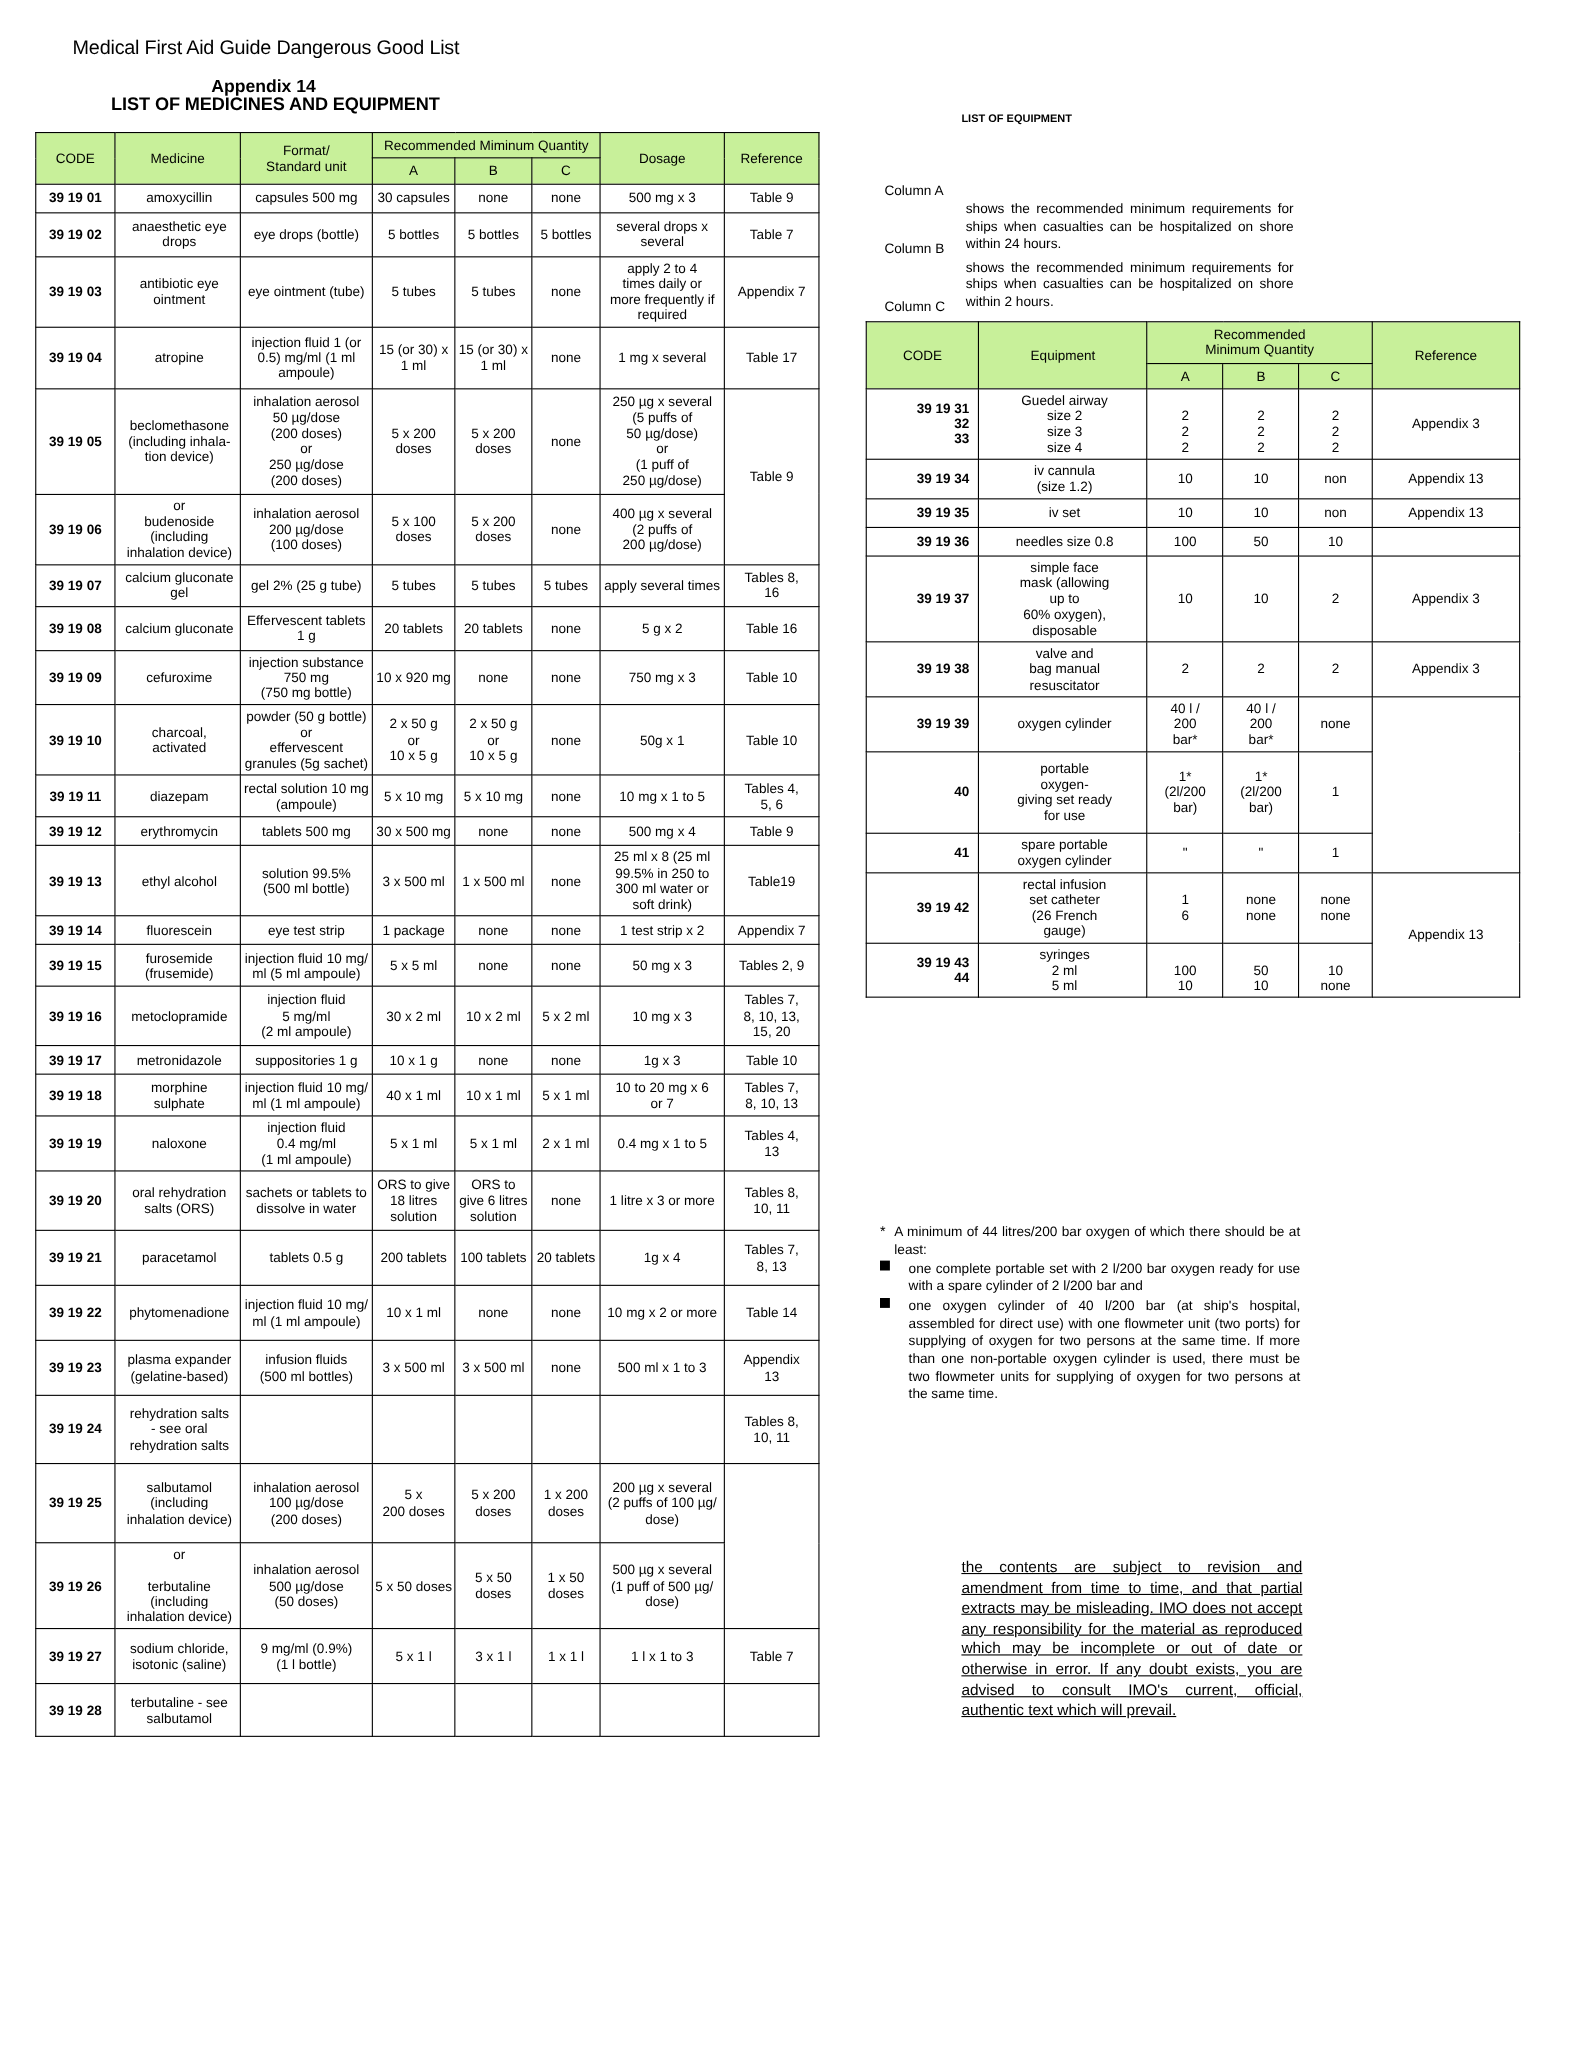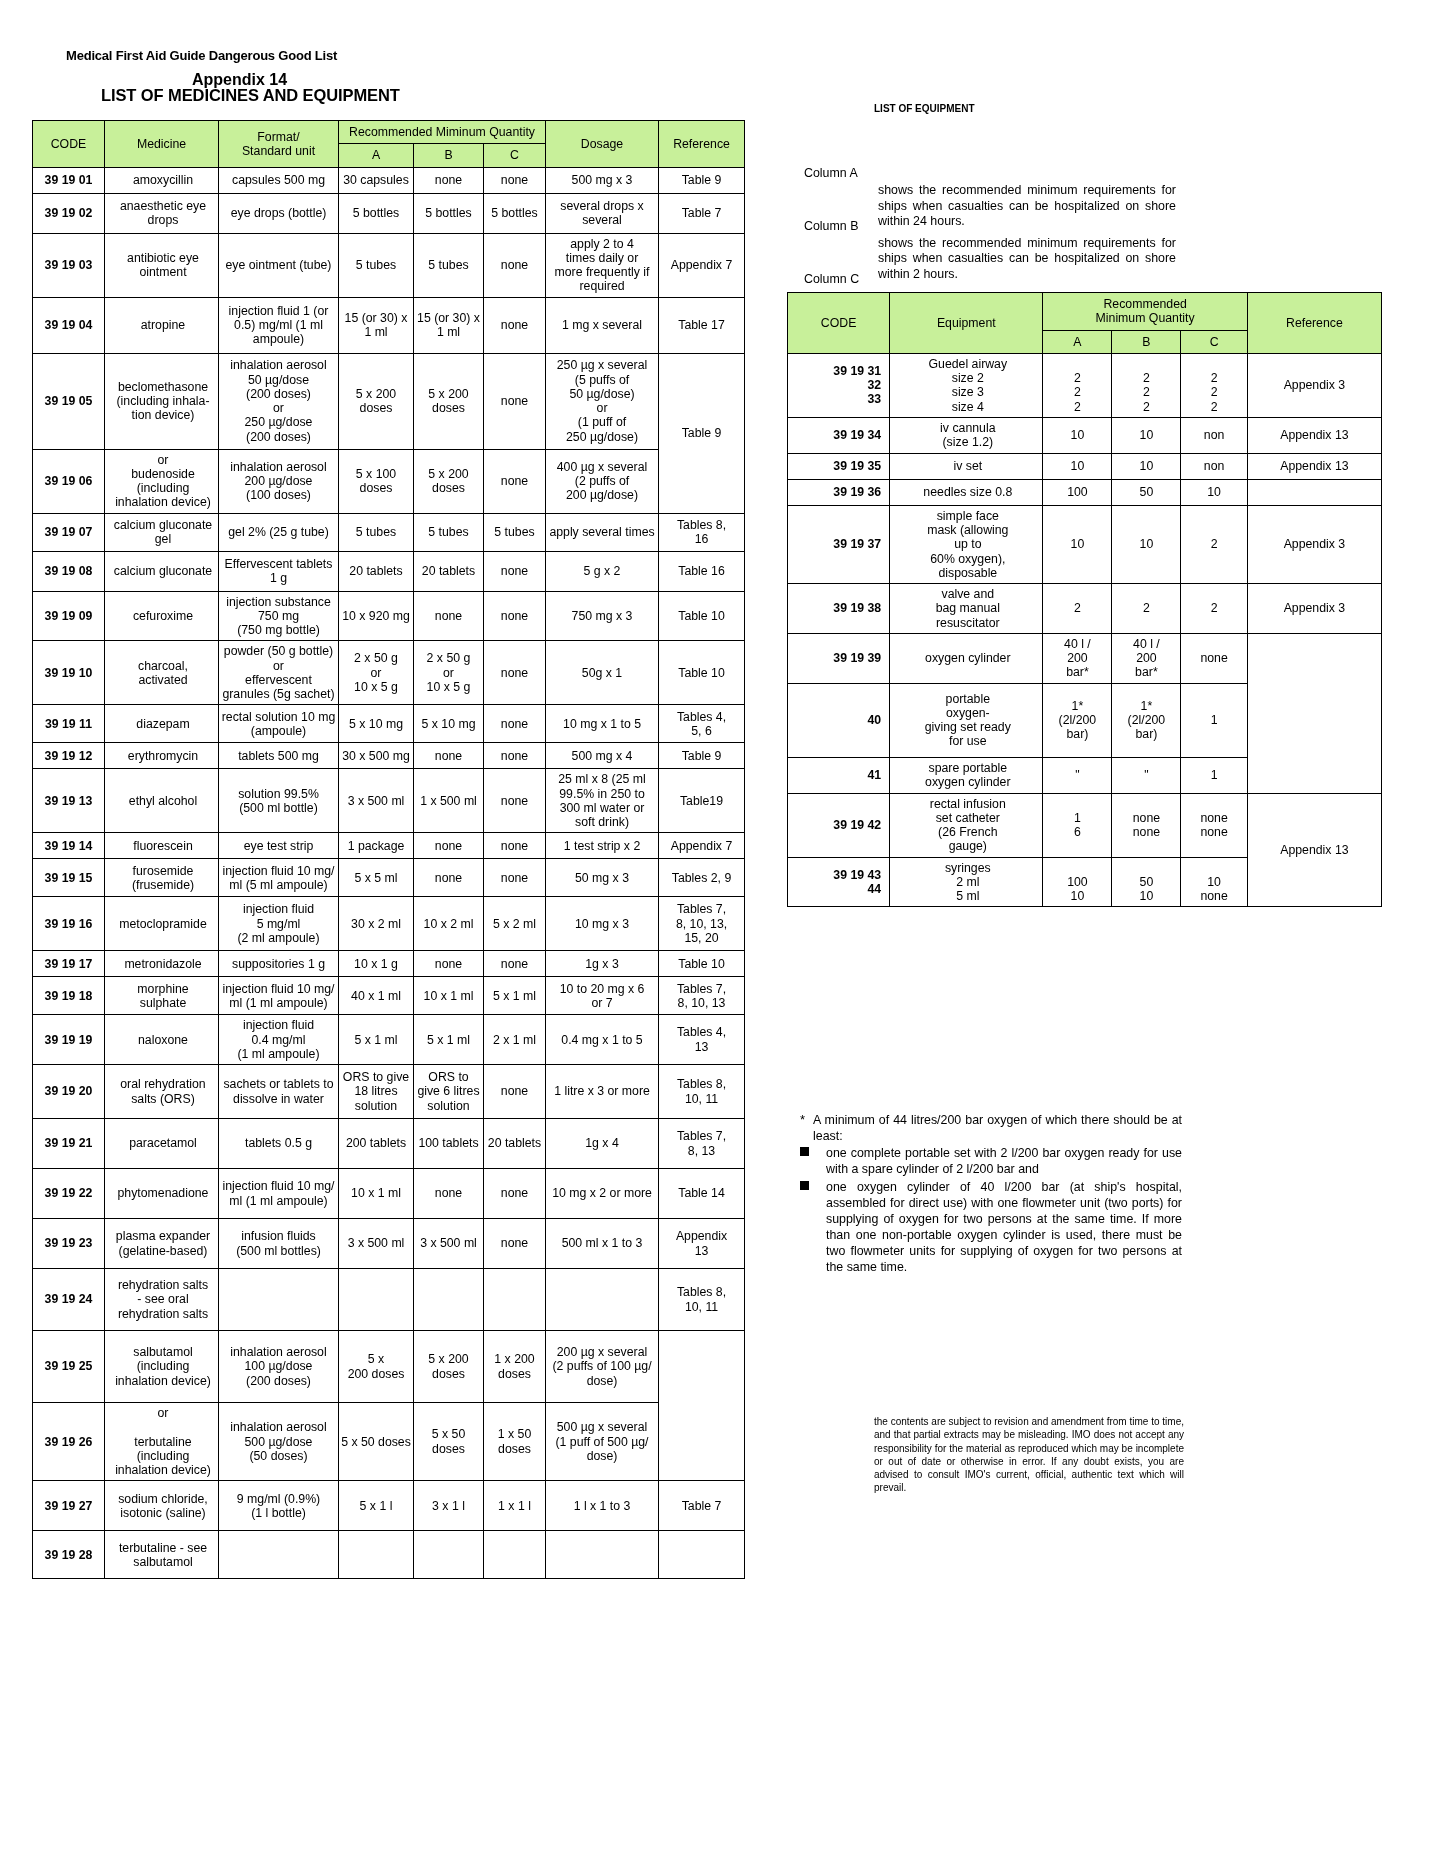--- a/index.html
+++ b/index.html
@@ -19,23 +19,23 @@
     position: relative;
     width: 1432px;
     height: 1872px;
     box-sizing: border-box;
   }
 
   
   .doc-title {
     position: absolute;
     left: 66px;
-    top: 48px;
-    font-size: 13px;
-    font-weight: bold;
+    top: 33px;
+    font-size: 18px;
+    font-weight: normal;
     letter-spacing: -0.2px;
   }
   .appendix-num {
     position: absolute;
     left: 192px;
     top: 71px;
     font-size: 16px;
     font-weight: bold;
   }
   .appendix-sub {
@@ -182,23 +182,24 @@
   }
   .remark .rlabel { flex: 0 0 62px; }
   .remark .rcolon { flex: 0 0 12px; }
   .remark .rbody { flex: 1; text-align: justify; }
 
   .remark-cont {
     position: absolute;
     left: 874px;
     top: 1415px;
     width: 310px;
-    font-size: 10px;
+    font-size: 14px;
     line-height: 1.33;
     text-align: justify;
+    text-decoration: underline;
   }
 
   .sq {
     display: inline-block;
     width: 9px;
     height: 9px;
     background: #000;
   }
 </style>
 </head>

